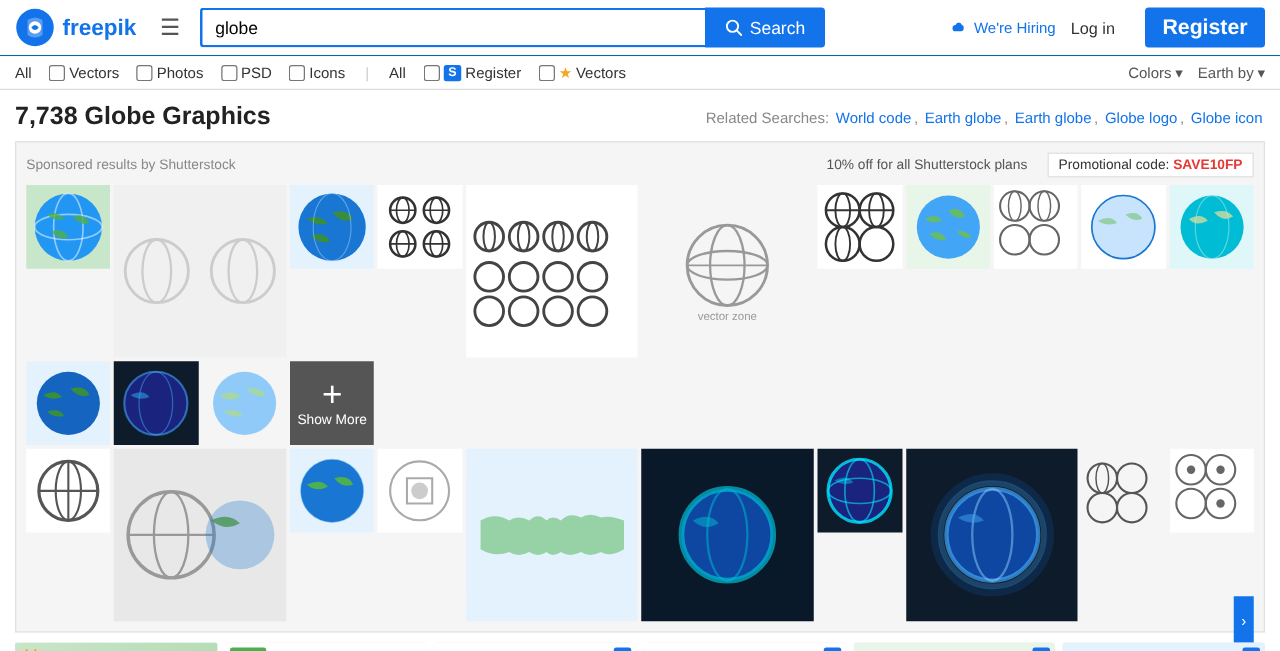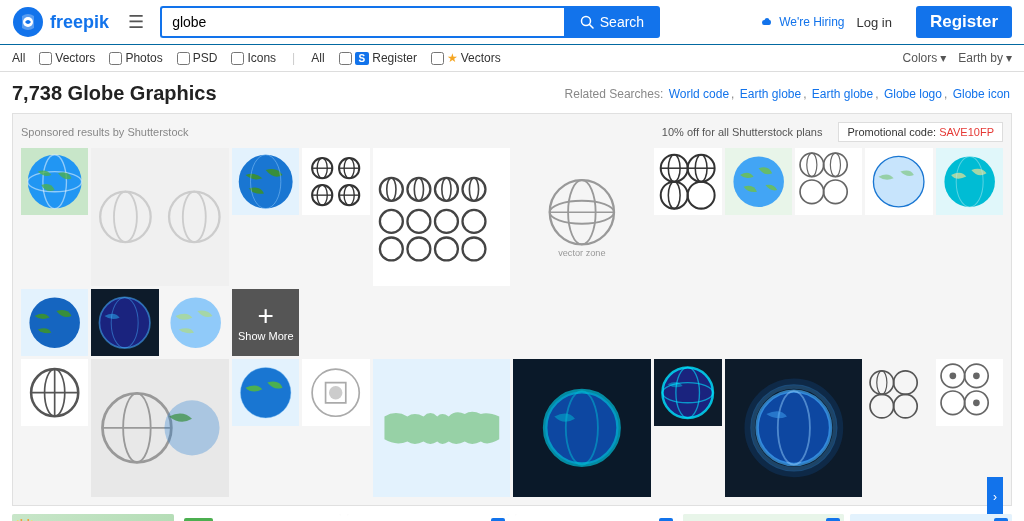--- a/index.html
+++ b/index.html
@@ -202,21 +202,21 @@
       gap: 16px;
       font-size: 11px;
     }
     .promo-text { color: #555; }
     .promo-box {
       background: #fff;
       border: 1px solid #ddd;
       padding: 3px 8px;
       font-size: 11px;
     }
-    .promo-code { color: #e53935; font-weight: normal; }
+    .promo-code { color: #e53935; font-weight: bold; }
 
     .sponsored-grid {
       display: grid;
       grid-template-columns: repeat(14, 1fr);
       gap: 3px;
     }
     .thumb {
       background: #e8e8e8;
       aspect-ratio: 1;
       overflow: hidden;

